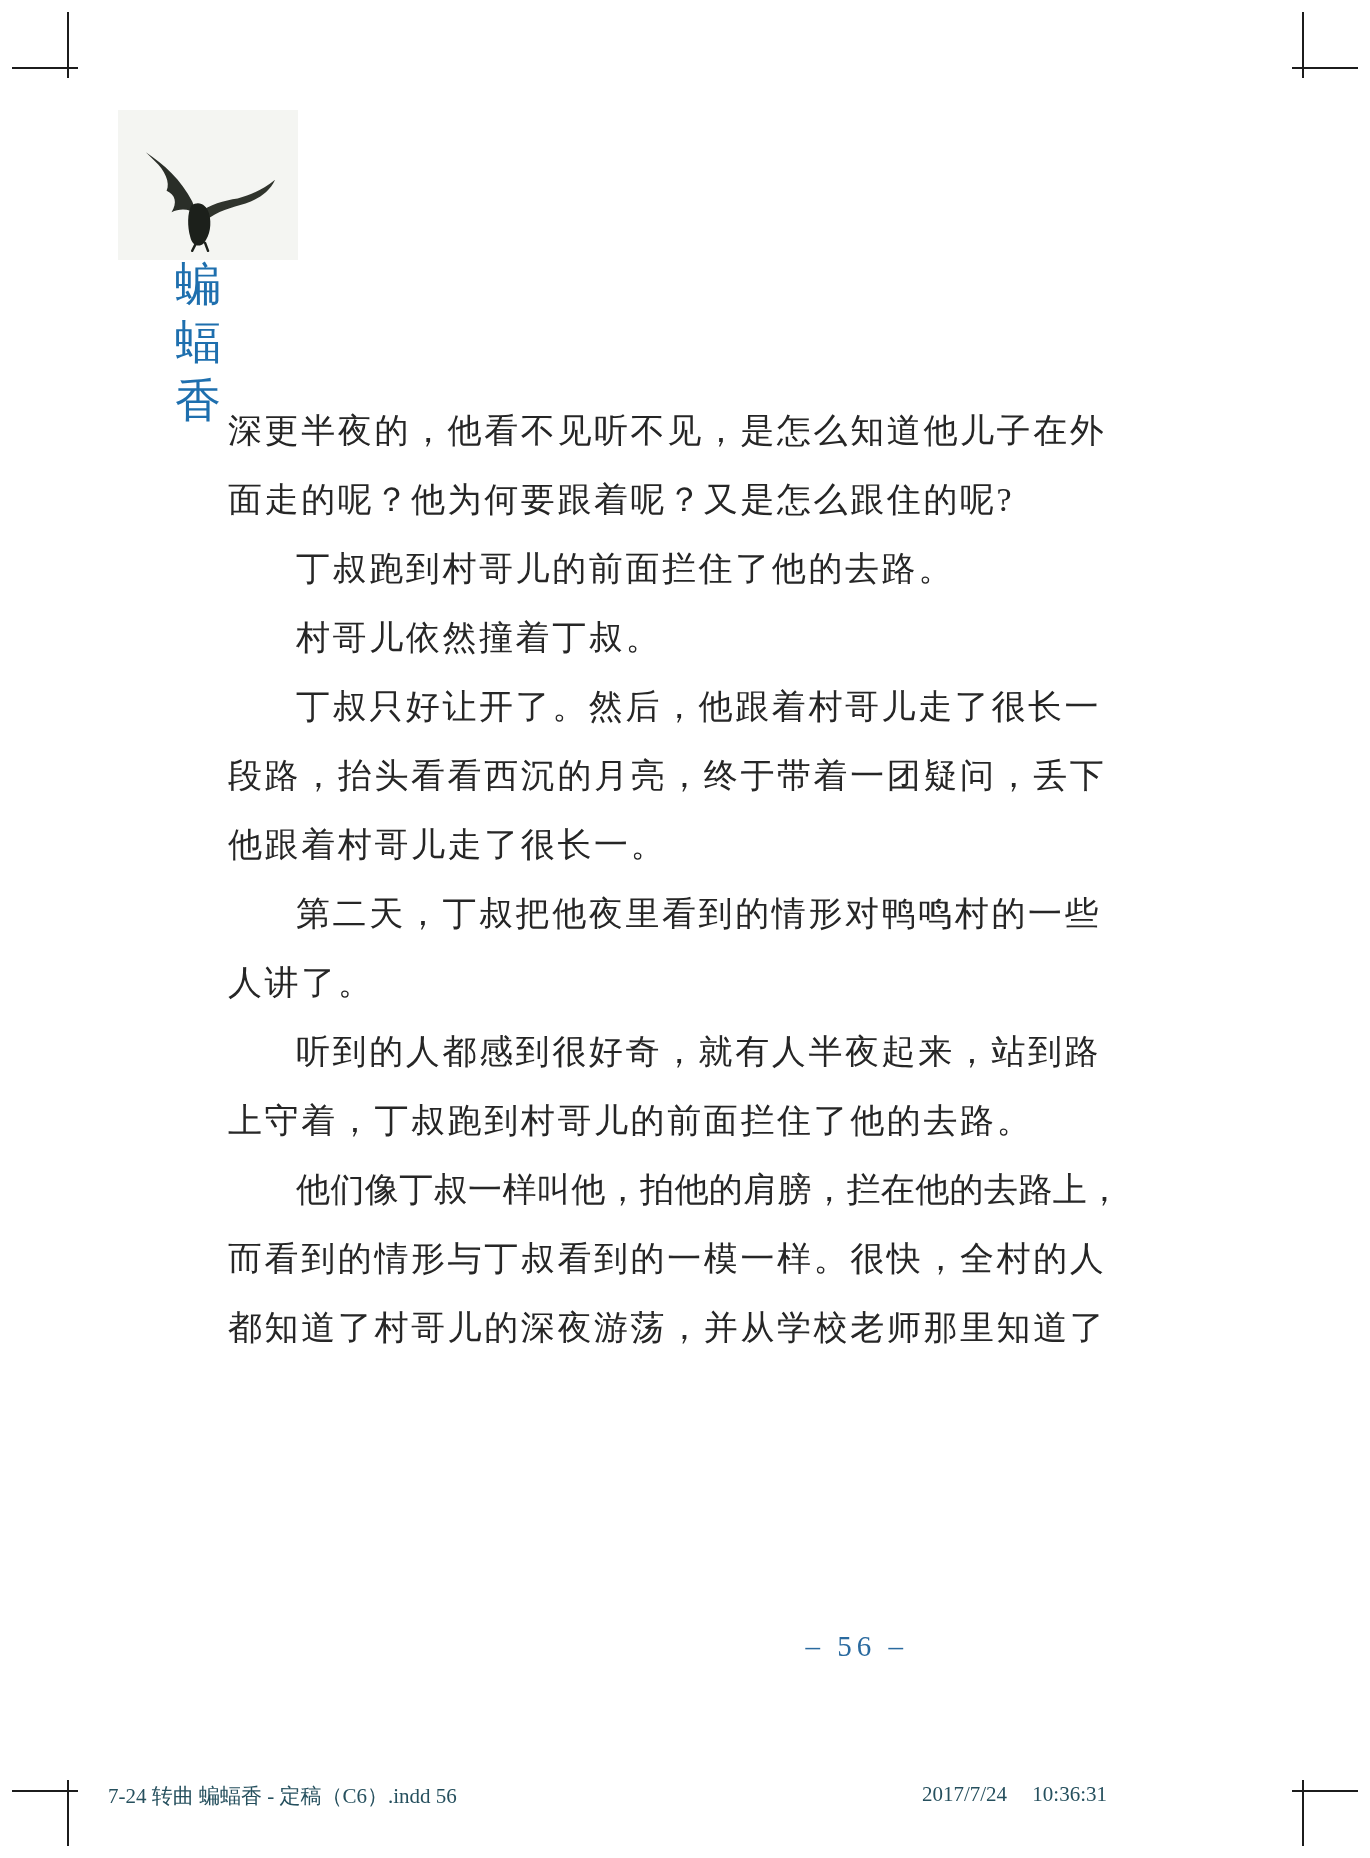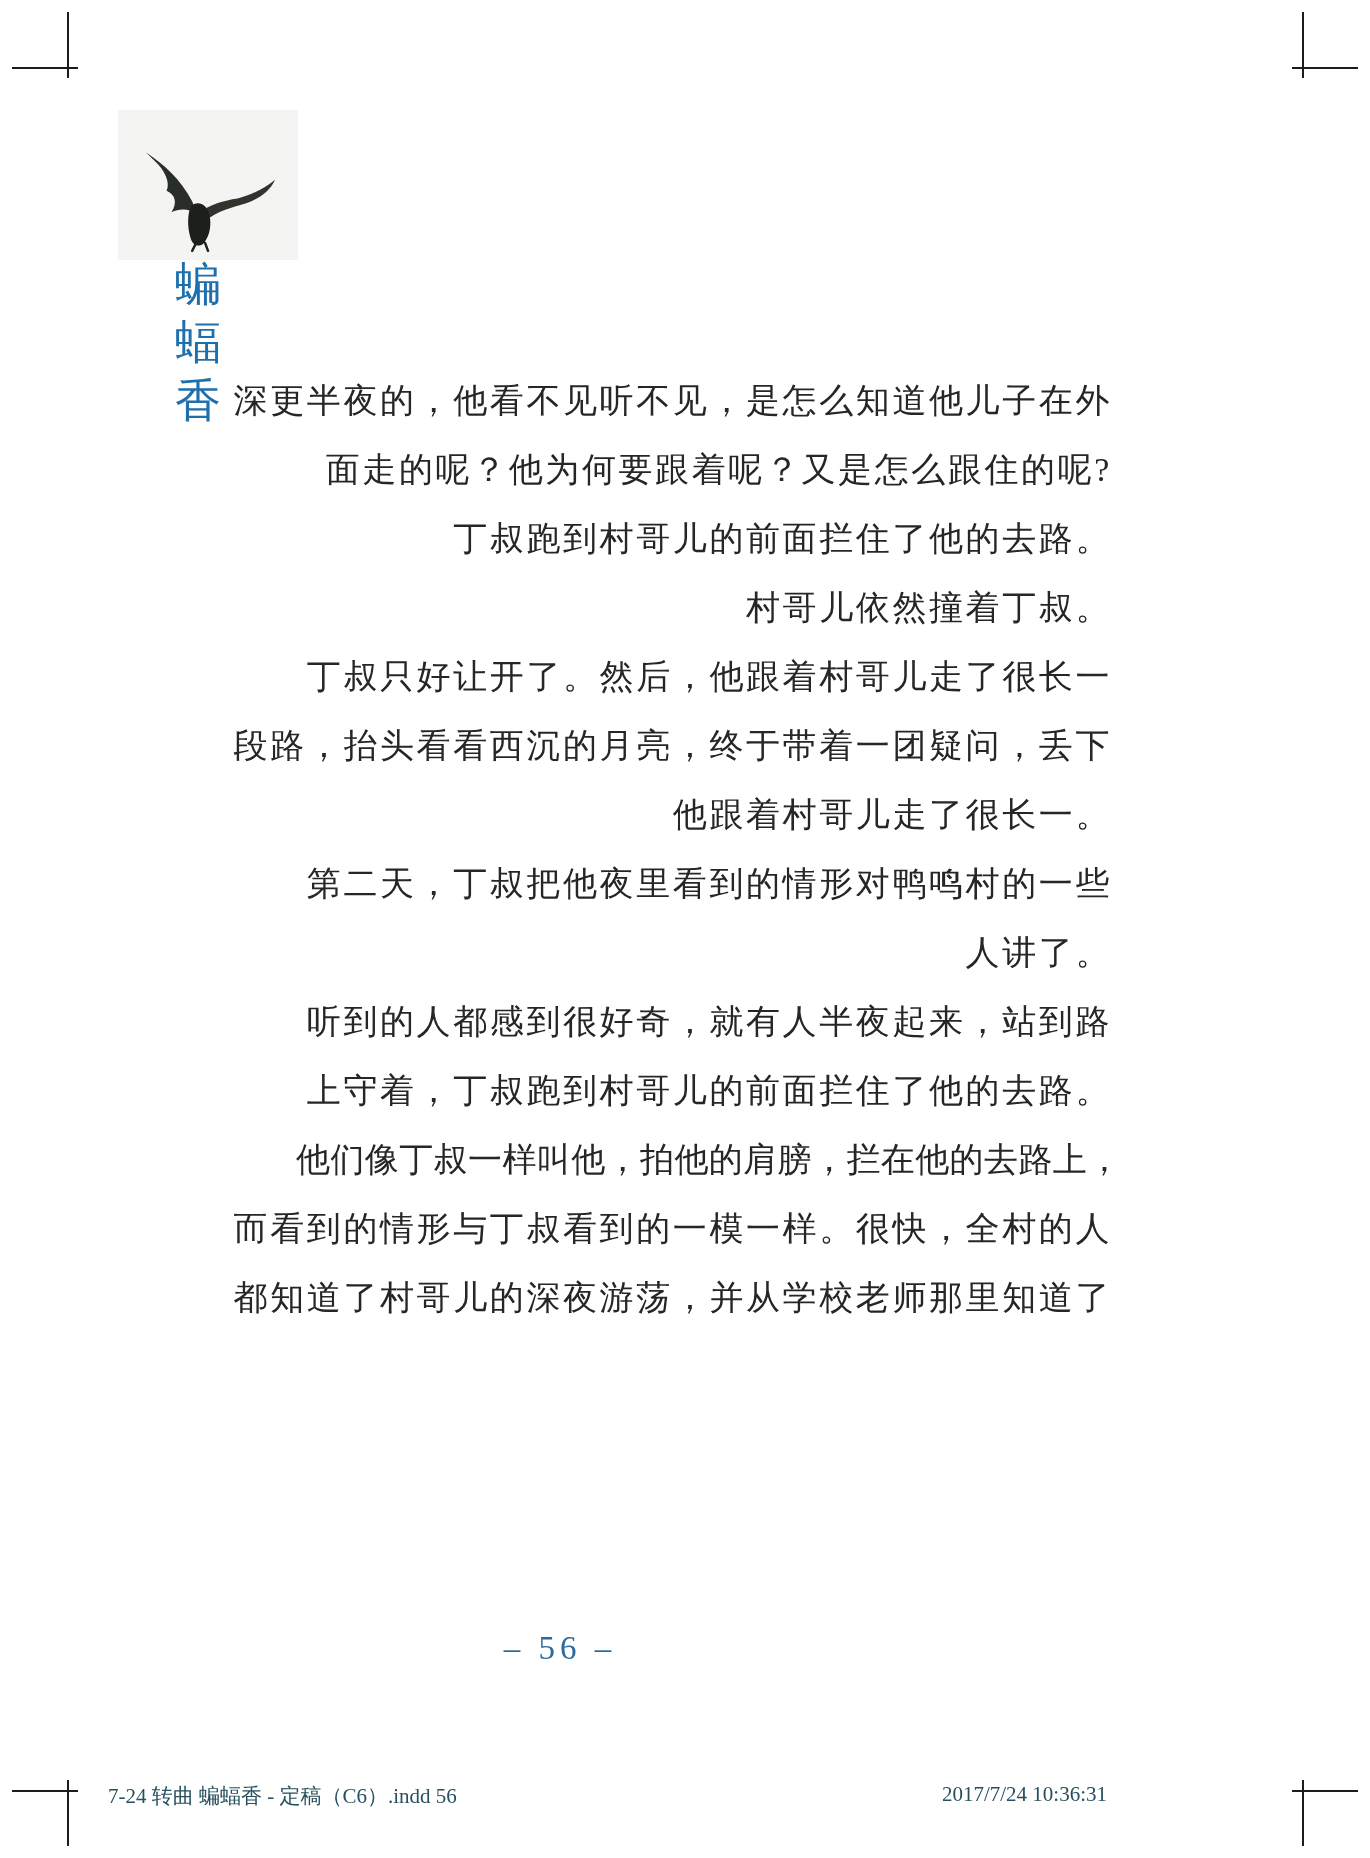--- a/index.html
+++ b/index.html
@@ -38,53 +38,52 @@
     display:flex; flex-direction:column; align-items:center;
   }
   .tchar {
     font-size:46px; line-height:58px;
     color:var(--title-blue,#1e6fae);
     font-family:"Liberation Serif", serif;
   }
 
   
   .body-text {
-    position:absolute; left:228px; top:366px; width:884px;
+    position:absolute; left:228px; top:396px; width:884px;
     color:var(--body-text,#262626);
-    text-align:right;
   }
   .line {
     height:69px; line-height:69px;
     font-size:34px; letter-spacing:2.6px;
     white-space:nowrap;
   }
   .line.indent  { padding-left:68px; }
   .line.squeeze { letter-spacing:0.4px; }
 
   
   .page-number {
-    position:absolute; left:220px; top:1630px; width:680px;
-    text-align:center;
-    font-size:33px; letter-spacing:5px;
+    position:absolute; left:228px; top:1630px; width:680px;
+    text-align:right;
+    font-size:29px; letter-spacing:5px;
     color:var(--page-number-blue,#2a6a9f);
   }
 
   
   .footer-left {
     position:absolute; left:108px; top:1782px;
     font-size:21px; color:var(--footer-teal,#26505e);
     white-space:nowrap;
   }
   .footer-left .fpage { }
   .footer-right {
     position:absolute; right:263px; top:1782px;
     font-size:21px; color:var(--footer-teal,#26505e);
     white-space:nowrap;
   }
-  .footer-right .ftime { }
+  .footer-right .ftime { margin-left:20px; }
 </style>
 </head>
 <body>
 
 <div class="page">
 
   <div>
     <span class="cmh cm-tl-h"></span>
     <span class="cmv cm-tl-v"></span>
   </div>

